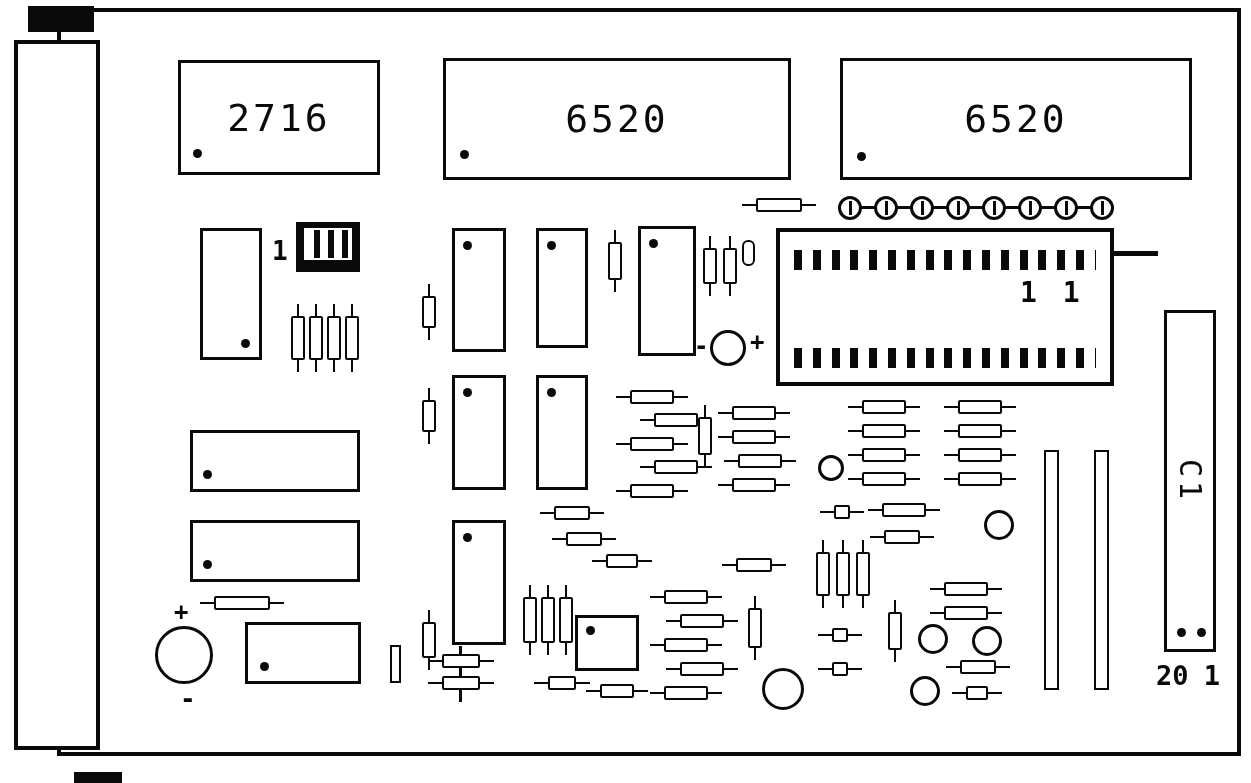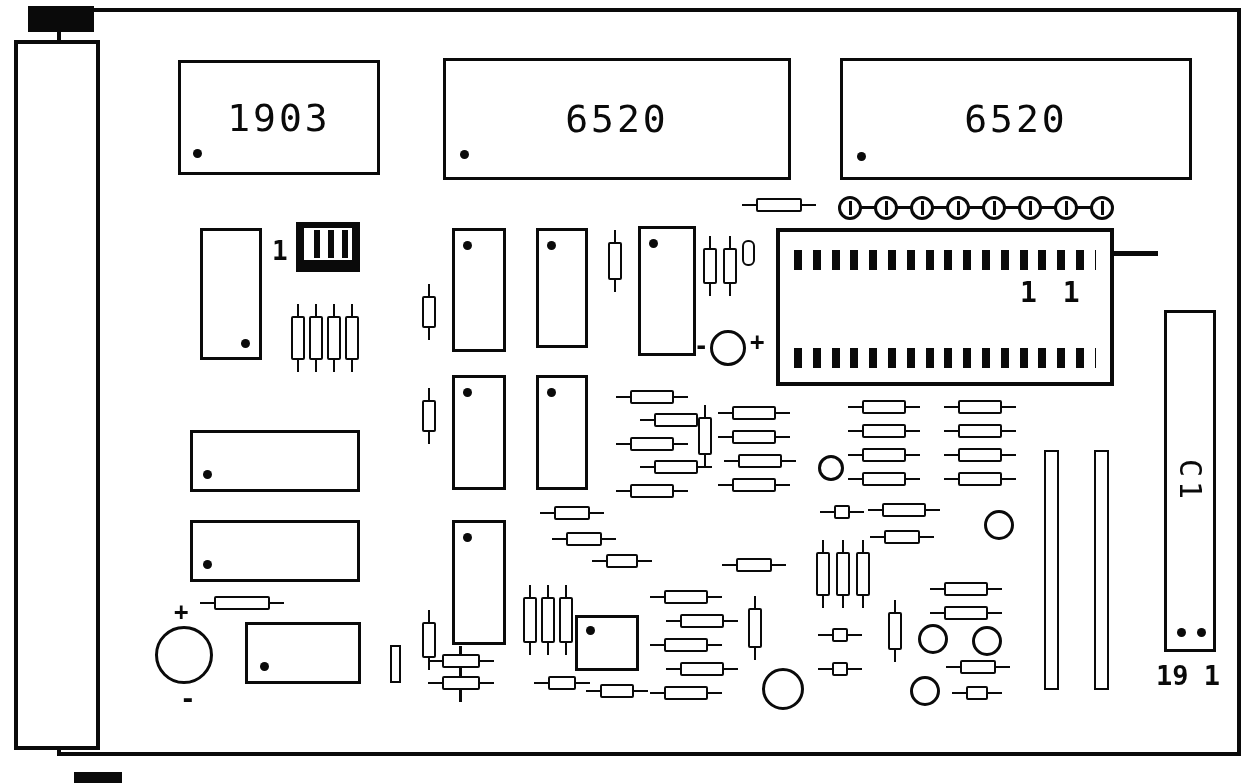--- a/index.html
+++ b/index.html
@@ -37,21 +37,21 @@
 <body>
 
 <div class="board">
 
   <div class="abs" style="left:57px;top:8px;width:1184px;height:748px;border:4px solid #0a0a0a;"></div>
   <div class="abs" style="left:14px;top:40px;width:86px;height:710px;background:#fff;border:4px solid #0a0a0a;z-index:3;"></div>
   <div class="abs" style="left:28px;top:6px;width:66px;height:26px;background:#0a0a0a;z-index:4;"></div>
   <div class="abs" style="left:74px;top:772px;width:48px;height:11px;background:#0a0a0a;"></div>
 
   <div class="box ic" style="left:178px;top:60px;width:202px;height:115px;">
-    <span>1903</span>
+    <span>2716</span>
     <span class="dot" style="left:12px;bottom:14px;"></span>
   </div>
   <div class="box ic" style="left:443px;top:58px;width:348px;height:122px;">
     <span>6520</span>
     <span class="dot" style="left:14px;bottom:18px;"></span>
   </div>
   <div class="box ic" style="left:840px;top:58px;width:352px;height:122px;">
     <span>6520</span>
     <span class="dot" style="left:14px;bottom:16px;"></span>
   </div>
@@ -200,17 +200,17 @@
 
   <div class="box" style="left:1044px;top:450px;width:15px;height:240px;border-width:2.5px;"></div>
   <div class="box" style="left:1094px;top:450px;width:15px;height:240px;border-width:2.5px;"></div>
 
   <div class="box" style="left:1164px;top:310px;width:52px;height:342px;border-width:3.5px;display:flex;align-items:center;justify-content:center;">
     <span class="c1-text">C1</span>
     <span class="dot" style="left:10px;bottom:12px;"></span>
     <span class="dot" style="left:30px;bottom:12px;"></span>
   </div>
   <div class="abs" style="left:1156px;top:660px;width:64px;display:flex;justify-content:space-between;font-size:27px;font-weight:bold;">
-    <span>19</span>
+    <span>20</span>
     <span>1</span>
   </div>
 
 </div>
 
 </body></html>

